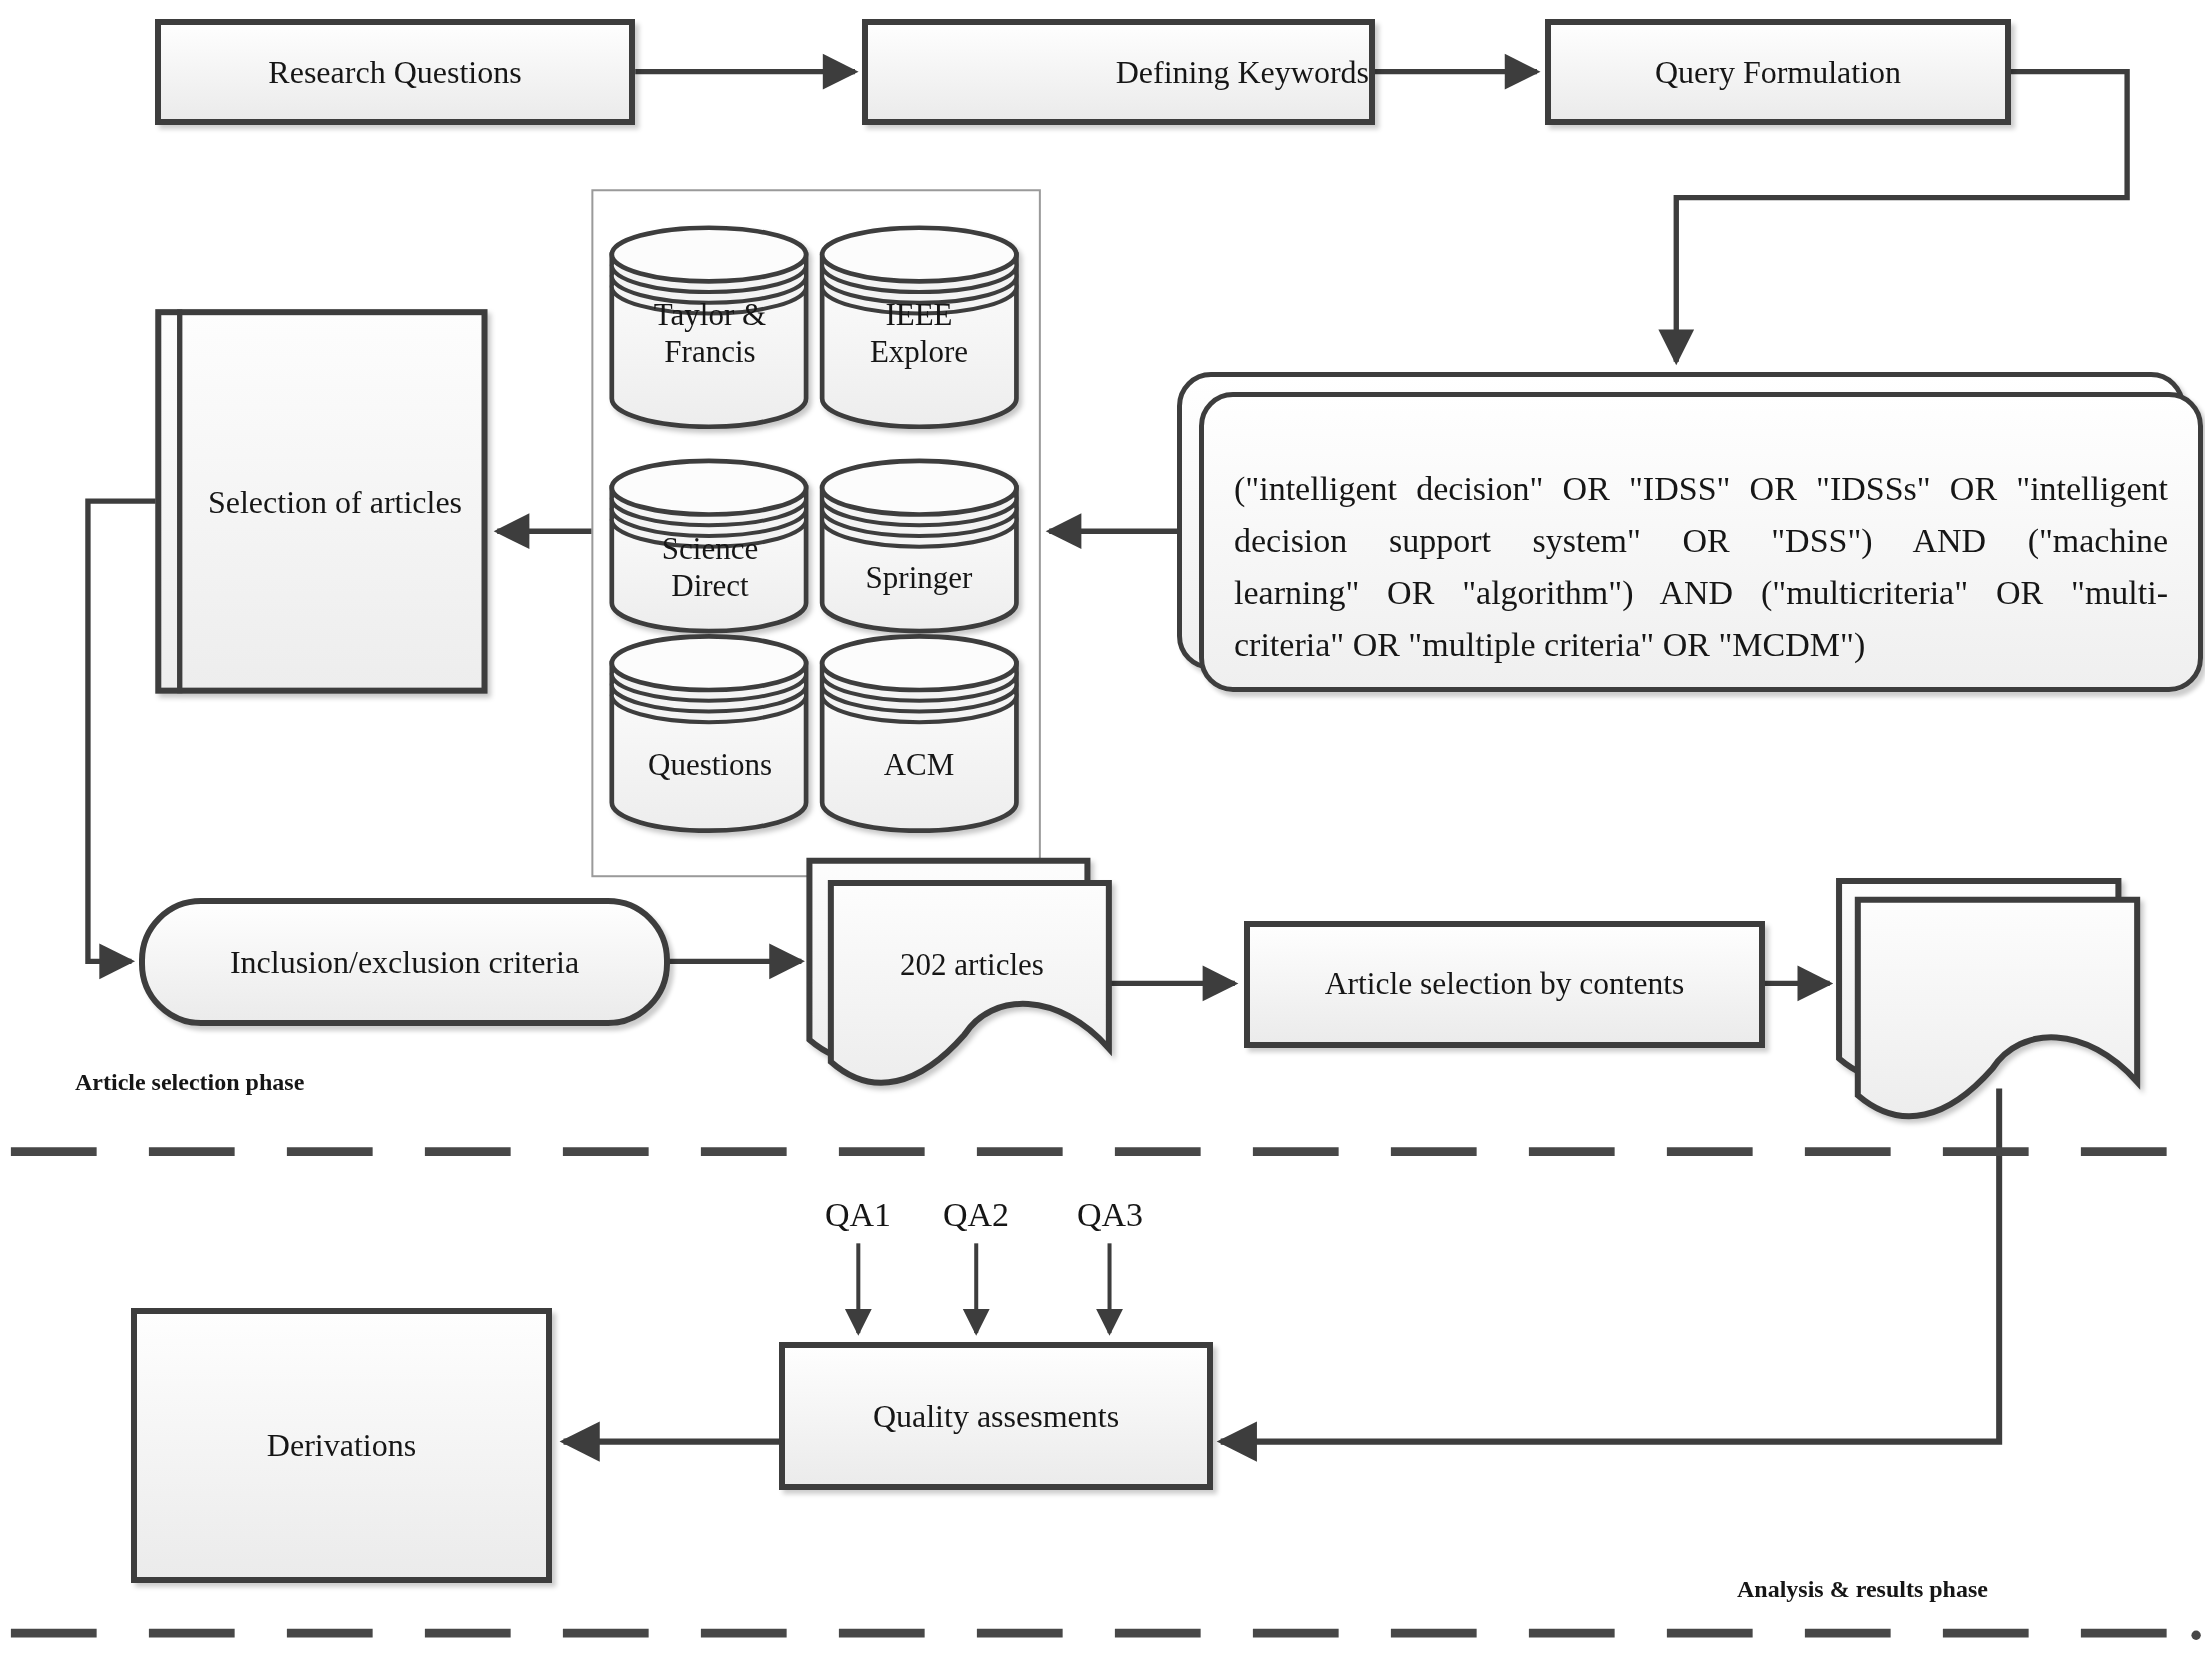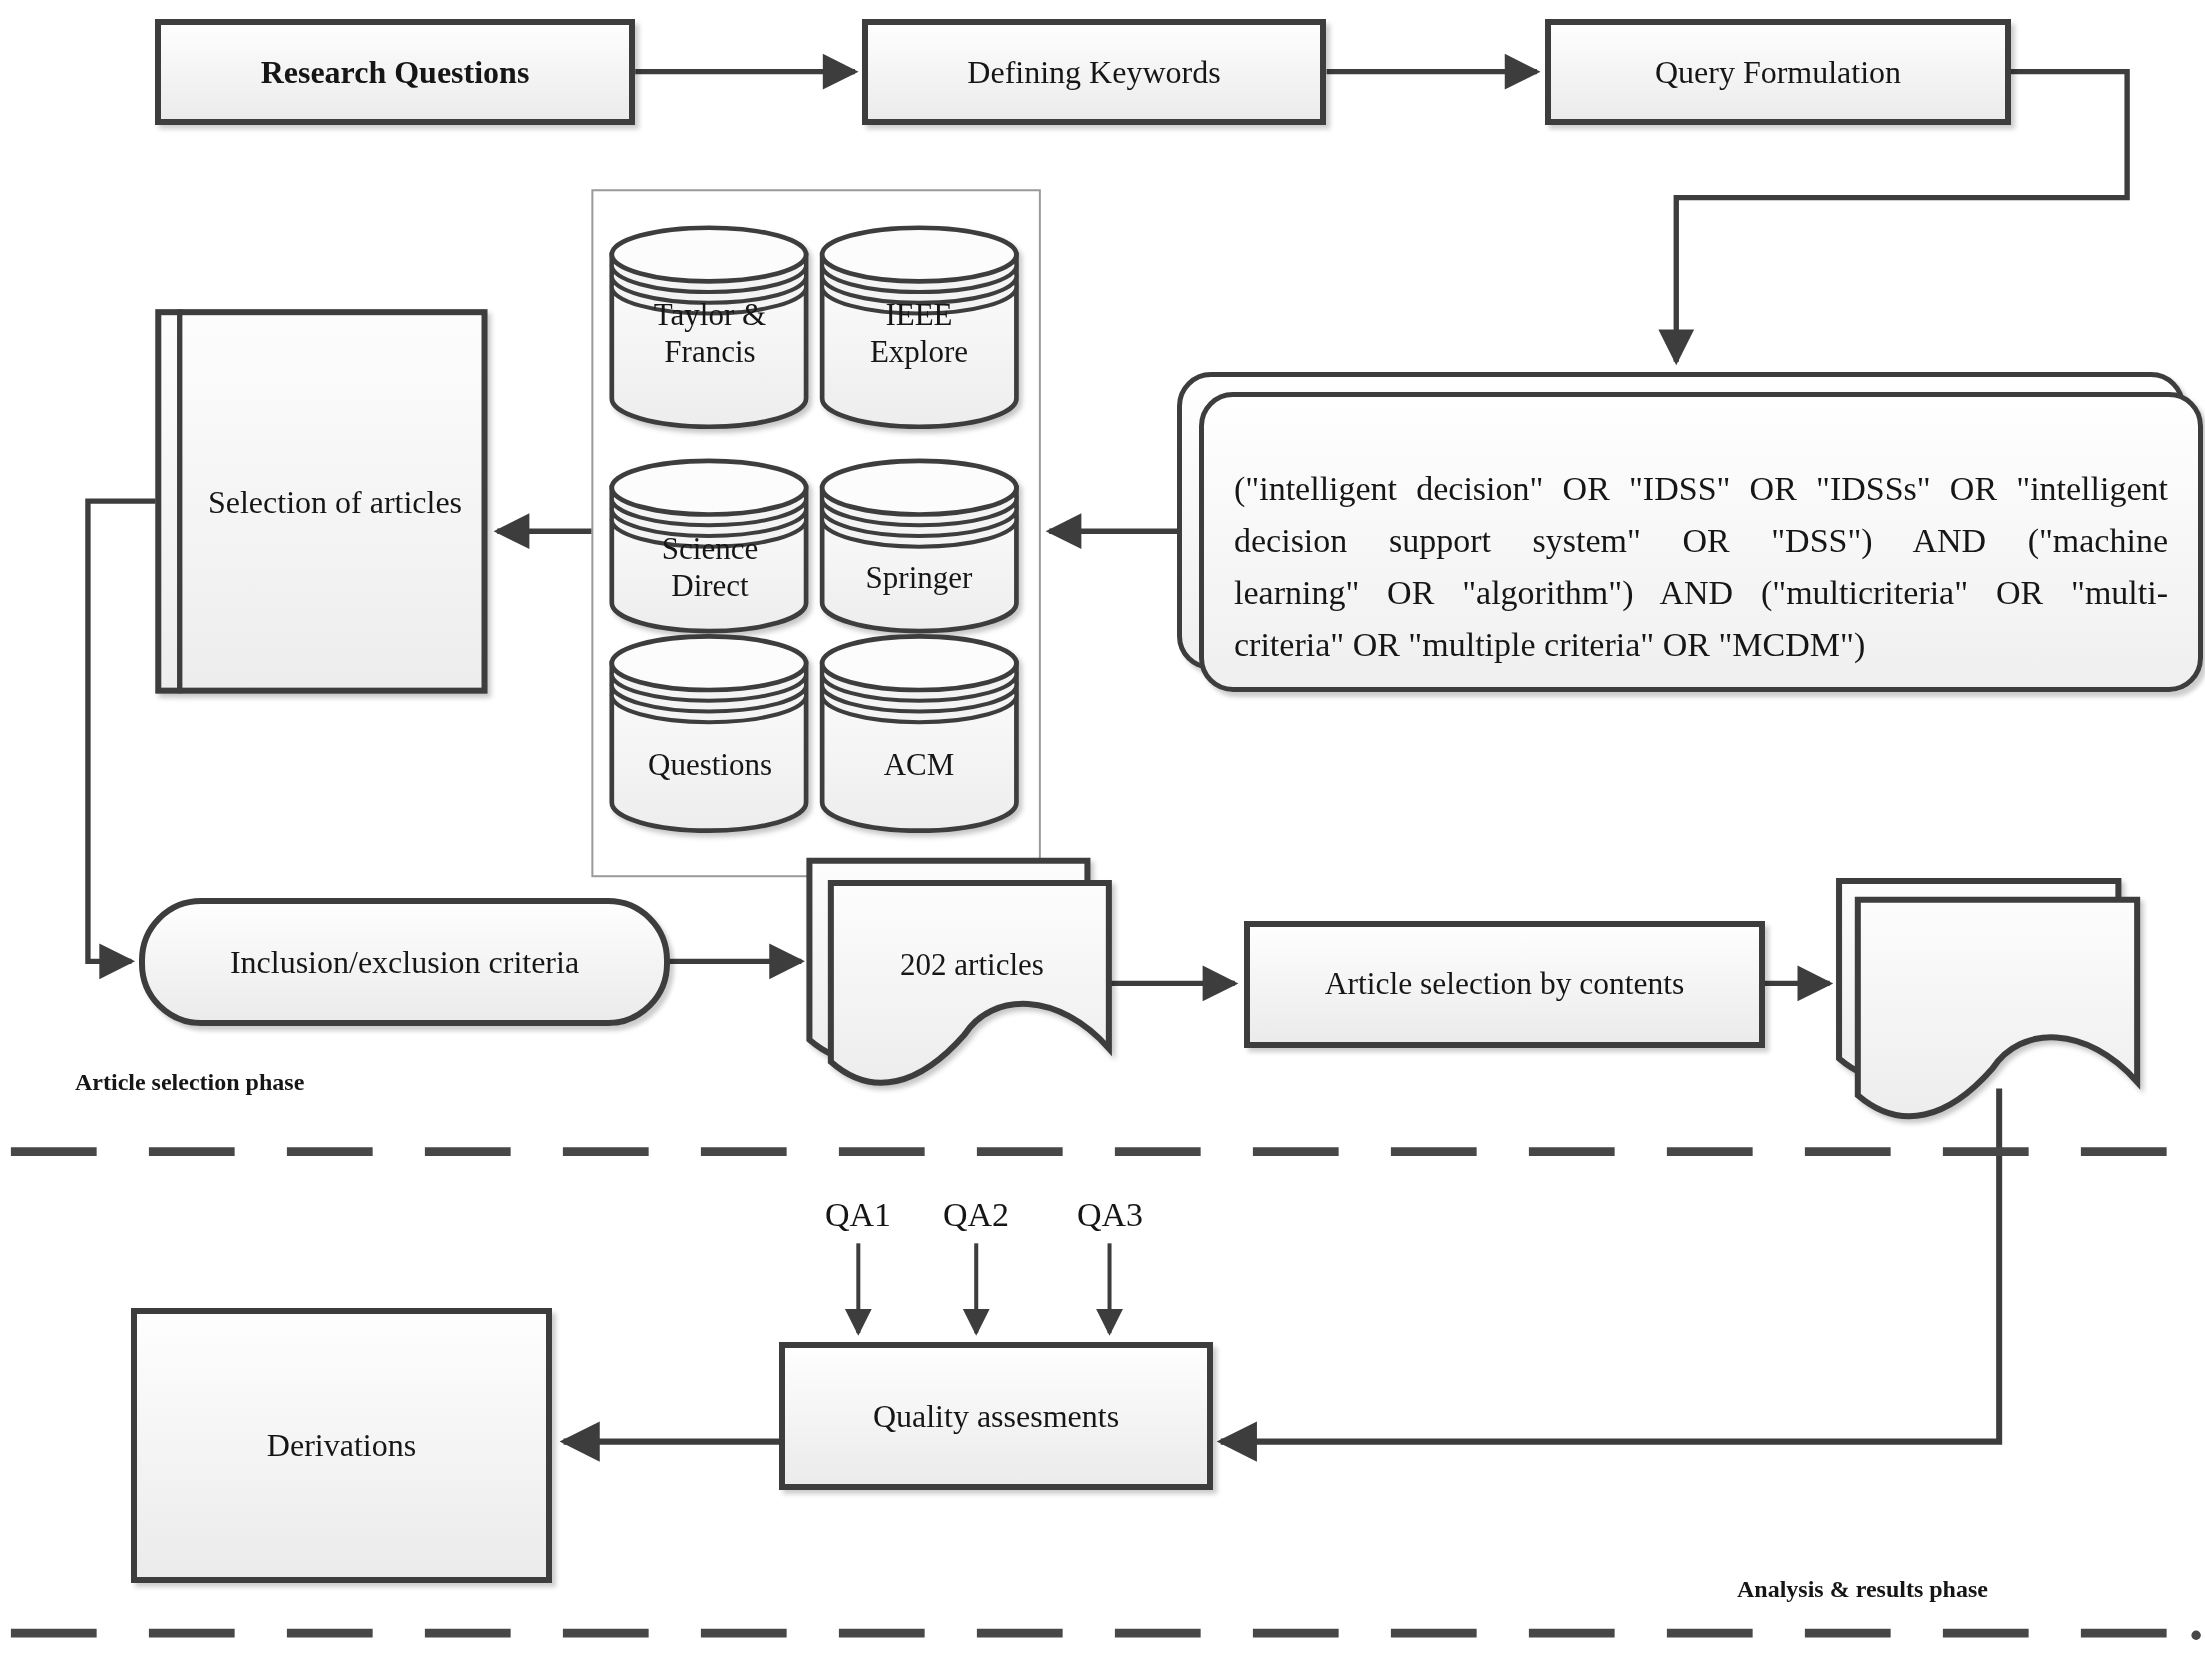--- a/index.html
+++ b/index.html
@@ -125,24 +125,24 @@
       <path d="M1208,1285 H1623 V1532 C1548,1447 1449,1447 1407,1512 C1341,1587 1272,1607 1208,1552 Z" fill="url(#gfill)" stroke="#3d3d3d" stroke-width="9"></path>
       <path d="M1240,1318 H1655 V1565 C1580,1480 1481,1480 1439,1545 C1373,1620 1302,1640 1240,1585 Z" fill="url(#gfill)" stroke="#3d3d3d" stroke-width="9"></path>
     </g>
 
     <g class="shadowed">
       <path d="M2745,1315 H3162 V1560 C3087,1475 2988,1475 2946,1540 C2880,1615 2809,1635 2745,1580 Z" fill="url(#gfill)" stroke="#3d3d3d" stroke-width="9"></path>
       <path d="M2773,1343 H3190 V1615 C3115,1530 3016,1530 2974,1595 C2908,1670 2837,1690 2773,1635 Z" fill="url(#gfill)" stroke="#3d3d3d" stroke-width="9"></path>
     </g>
   </svg>
 
-  <div class="box" style="left:155px;top:19px;width:480px;height:106px;font-weight:bold;">
+  <div class="box" style="left:155px;top:19px;width:480px;height:106px;">
     <span>Research Questions</span>
   </div>
-  <div class="box" style="left:862px;top:19px;width:464px;height:106px;">
+  <div class="box" style="left:862px;top:19px;width:513px;height:106px;justify-content:flex-end;">
     <span>Defining Keywords</span>
   </div>
   <div class="box" style="left:1545px;top:19px;width:466px;height:106px;">
     <span>Query Formulation</span>
   </div>
 
   <div class="qcard" style="left:1177px;top:372px;width:1008px;height:298px;"></div>
   <div class="qcard" style="left:1199px;top:392px;width:1004px;height:300px;">
     <div class="qtext" style="left:30px;right:30px;top:66px;">
       <div class="qline">("intelligent decision" OR "IDSS" OR "IDSSs" OR "intelligent</div>

